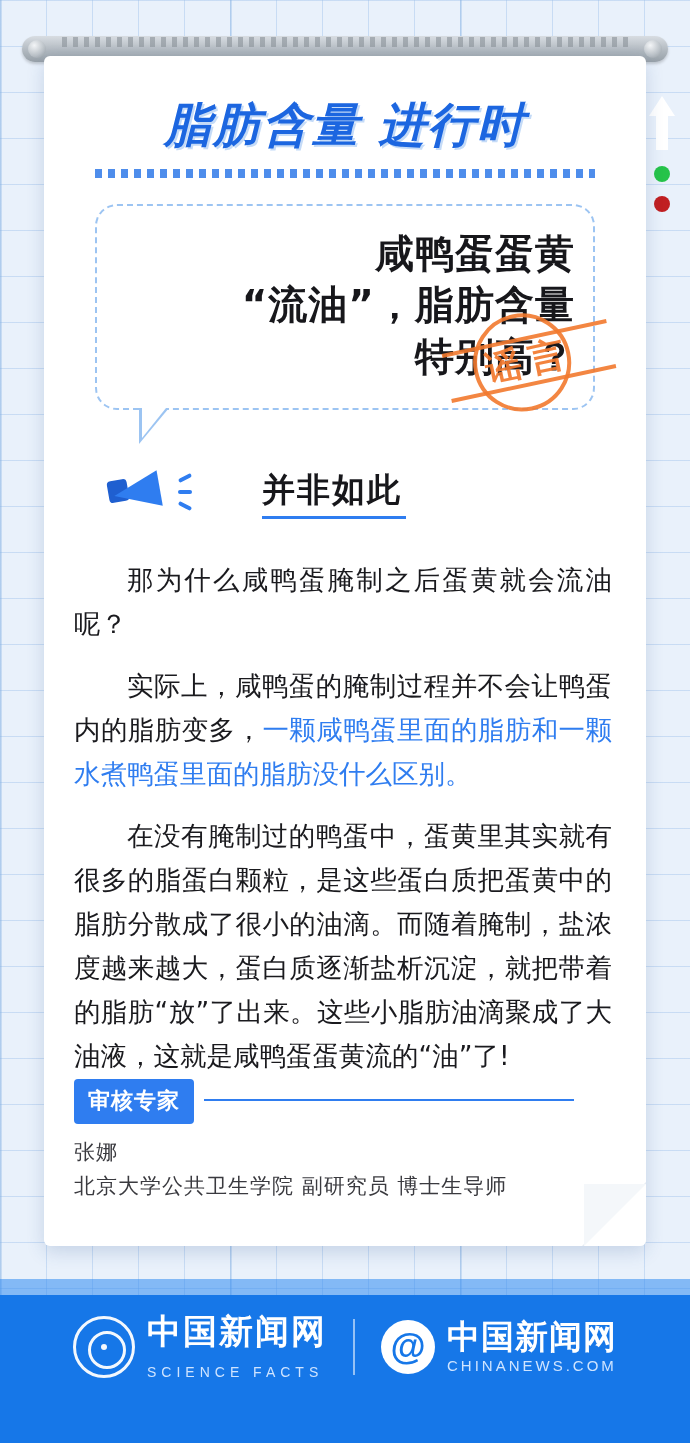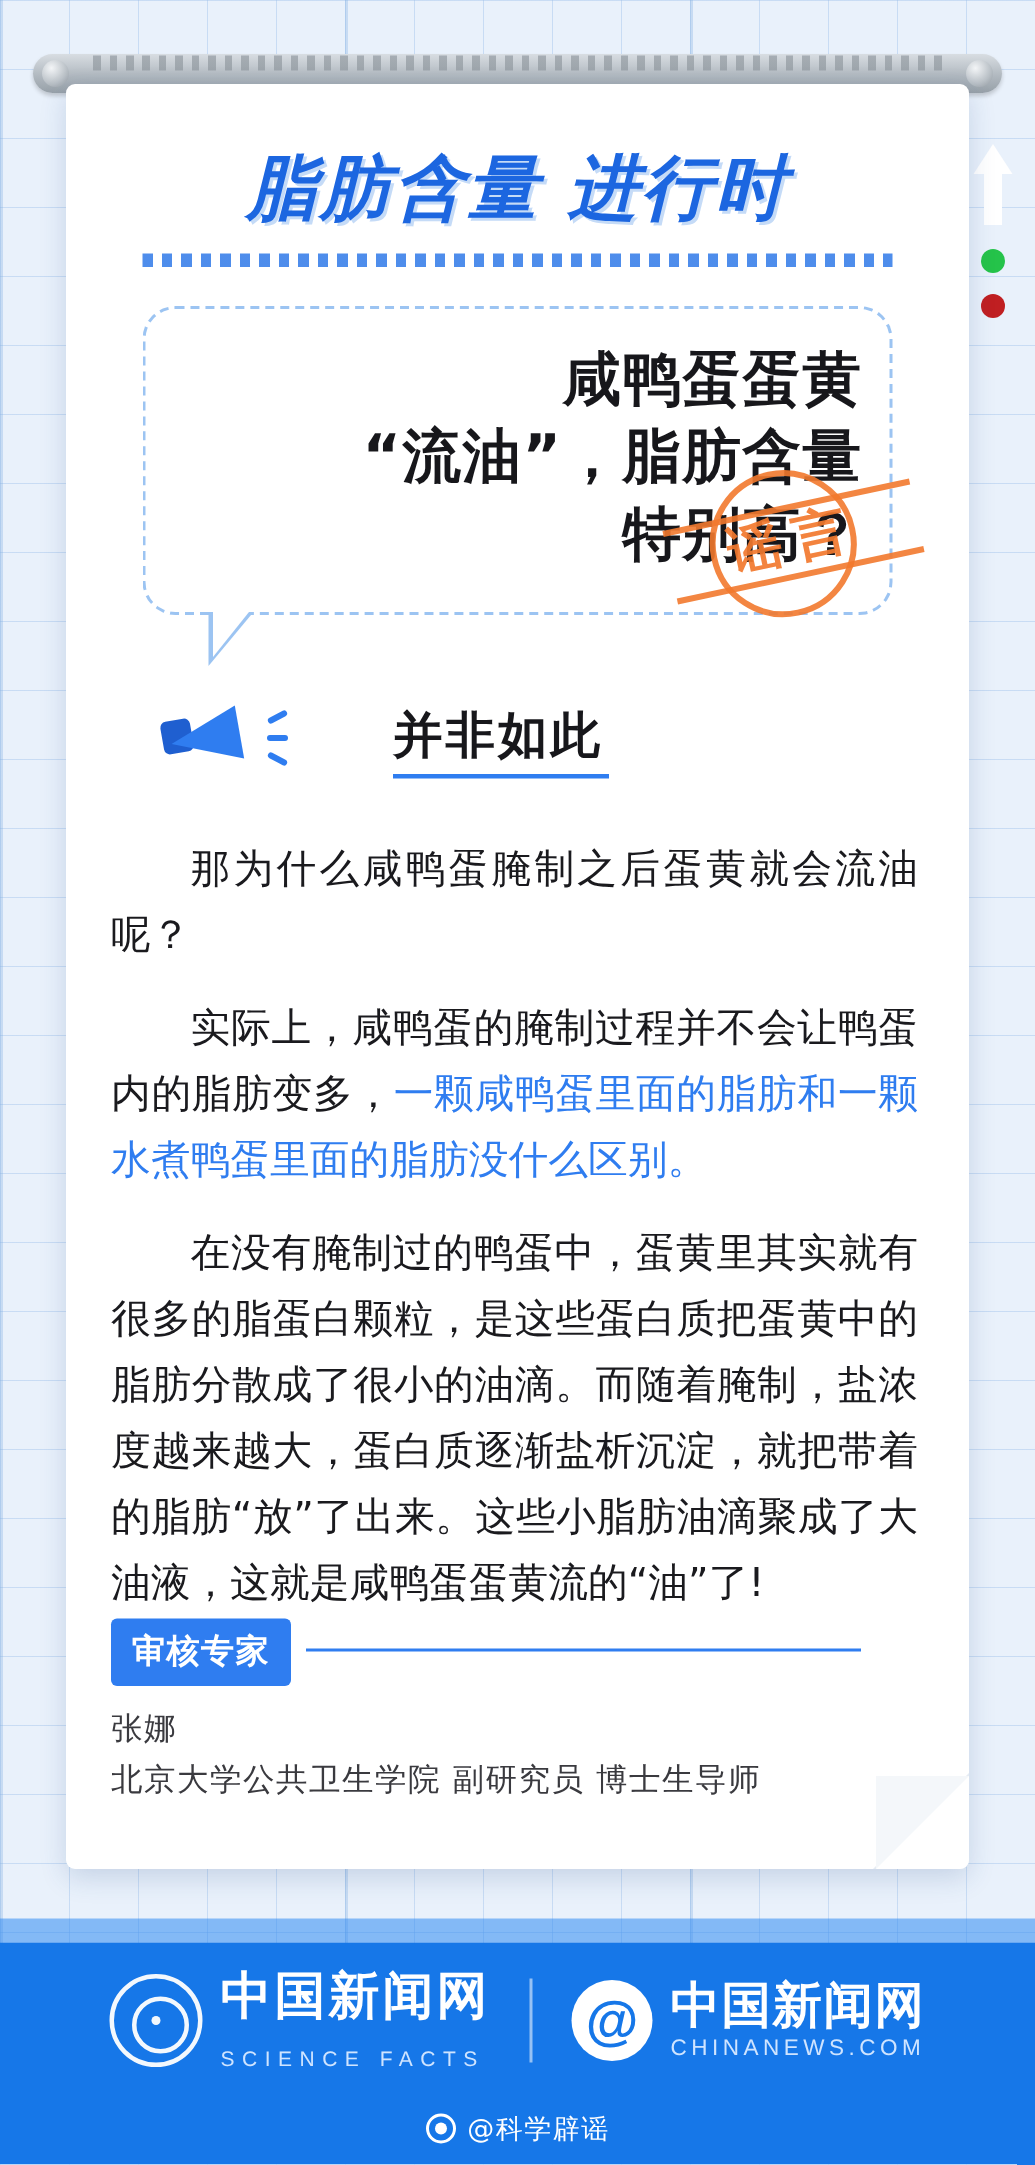--- a/index.html
+++ b/index.html
@@ -533,17 +533,13 @@
 
     <div class="brand-right">
       <div class="at-mark">@</div>
       <div>
         <div class="cn-name">中国新闻网</div>
         <div class="cn-sub">CHINANEWS.COM</div>
       </div>
     </div>
   </div>
 
-  <div class="weibo-row">
-    <div class="weibo-eye"></div>
-    <div class="weibo-text">@科学辟谣</div>
-  </div>
 </div>
 
 </body></html>

